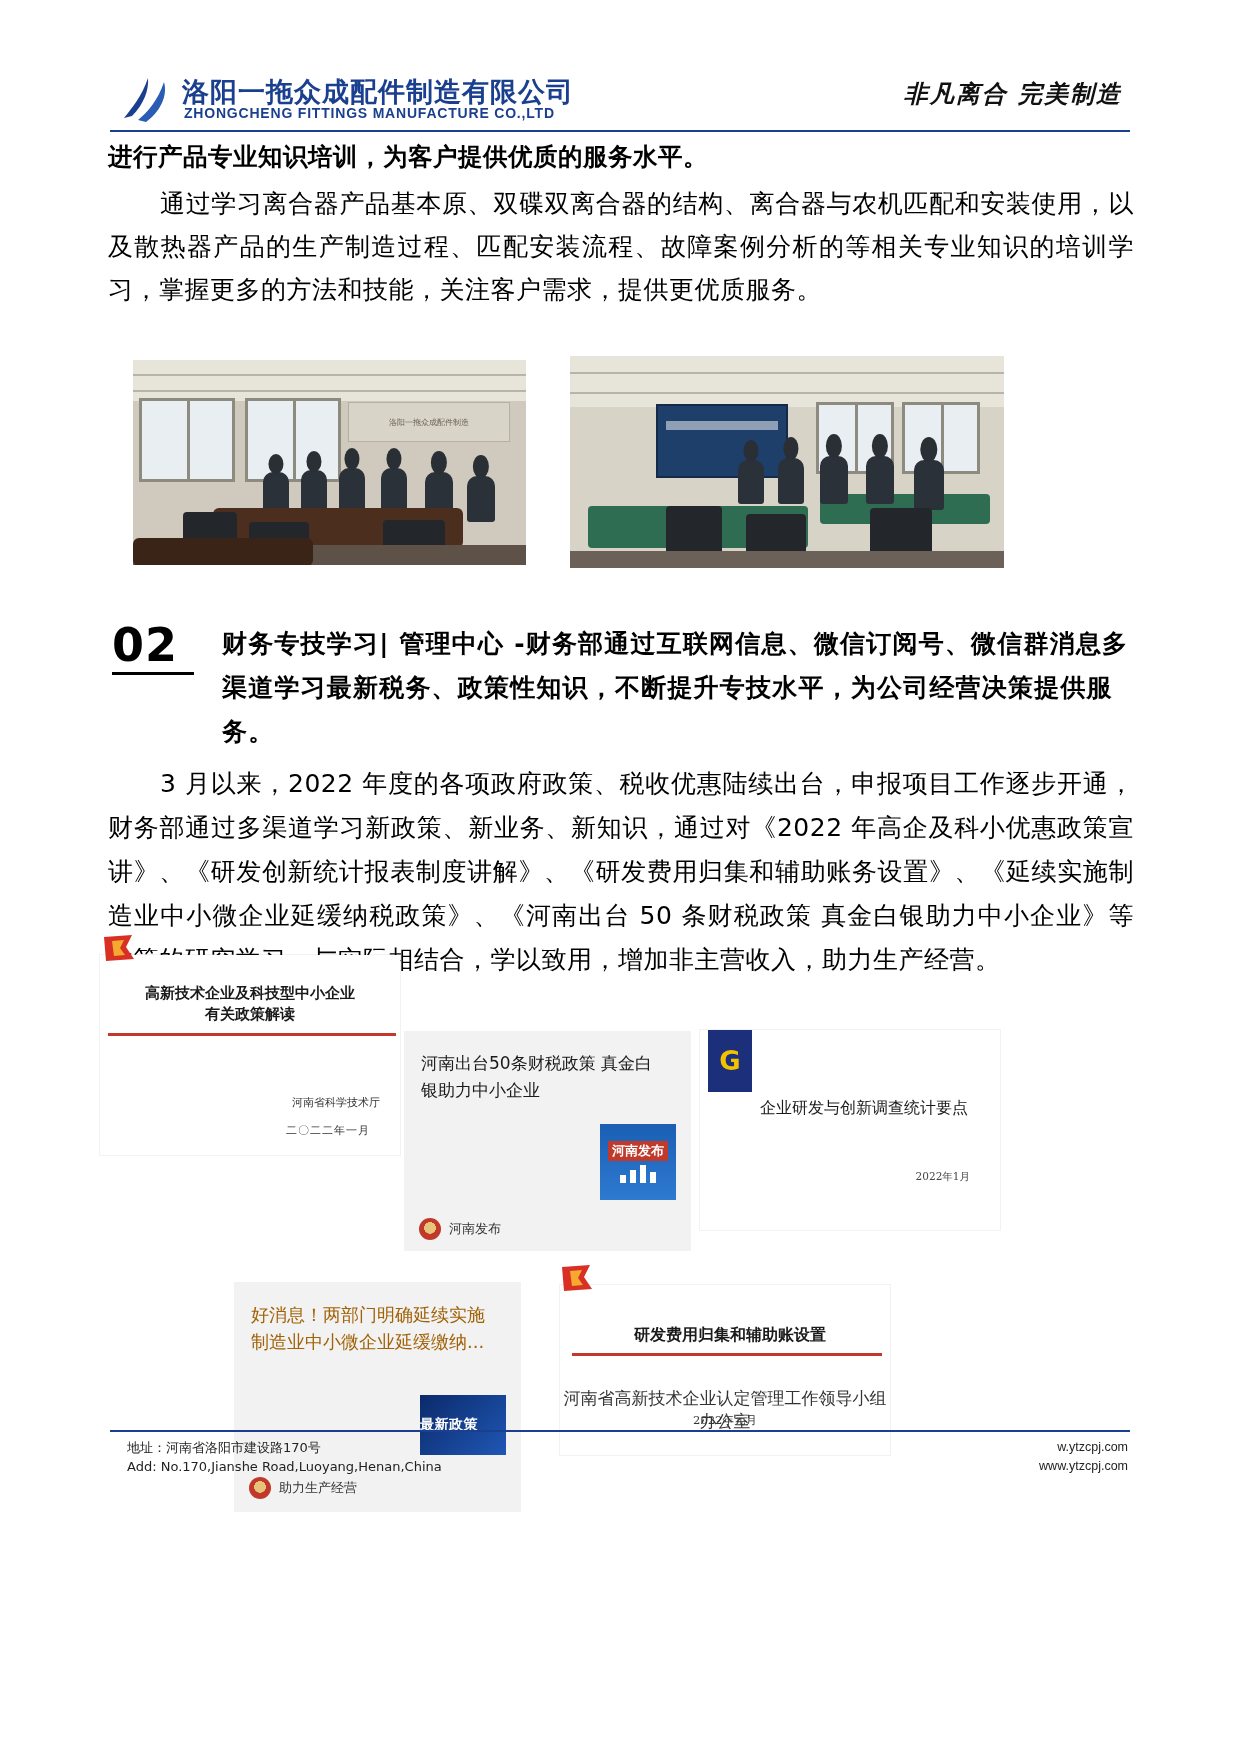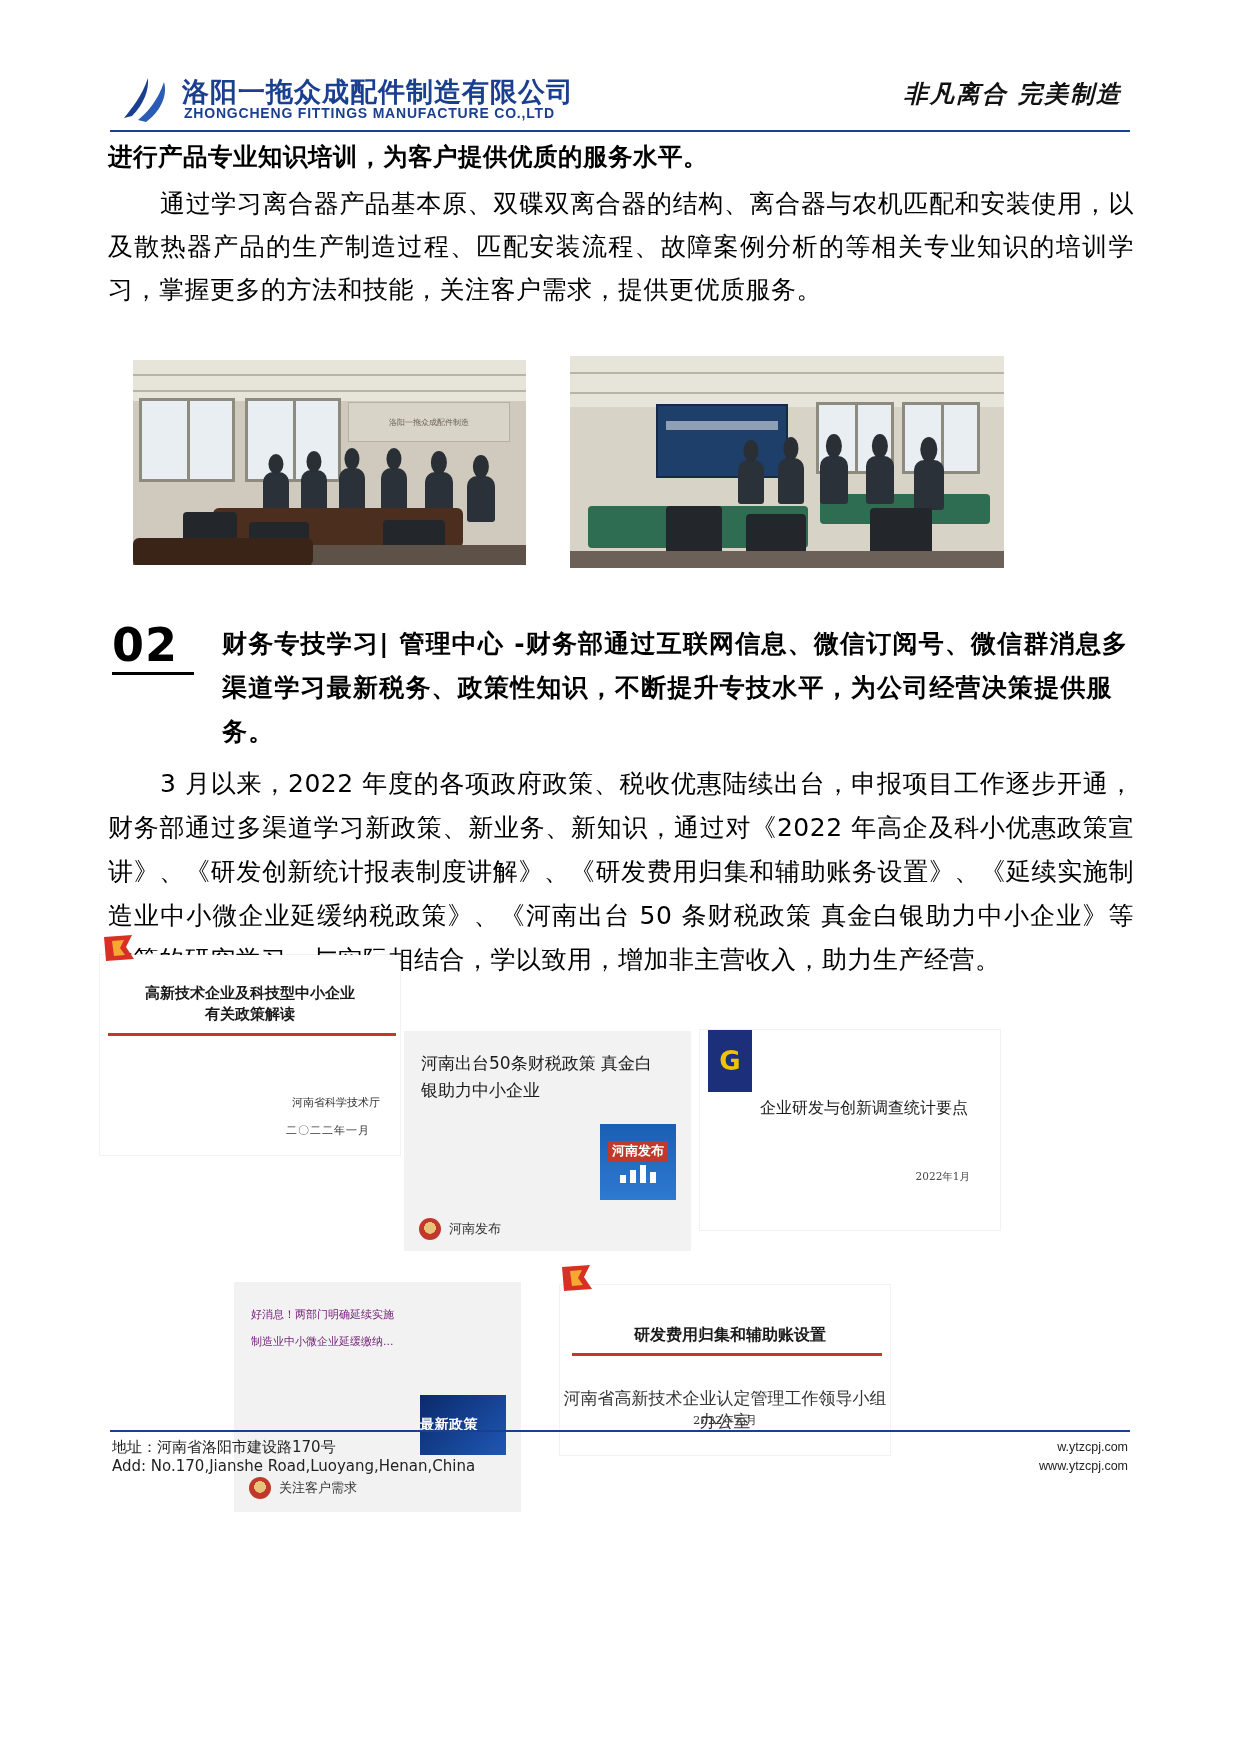--- a/index.html
+++ b/index.html
@@ -298,21 +298,21 @@
   }
   #card3 .c3-date {
     position:absolute; right: 30px; top: 140px;
     font-size: 10.5px; color:#444; font-family:"DejaVu Serif",serif;
   }
 
   
   #card4 { left: 235px; top: 1283px; width: 285px; height: 228px; background:#f2f2f2; }
   #card4 .c4-title {
     position:absolute; left: 16px; top: 18px; width: 250px;
-    font-size: 11px; line-height: 27px; color:#701a75; font-family:"DejaVu Sans",sans-serif;
+    font-size: 18px; line-height: 27px; color:#a16207; font-family:"DejaVu Sans",sans-serif;
   }
   #card4 .c4-thumb {
     position:absolute; right: 14px; bottom: 56px; width: 86px; height: 60px;
     background: linear-gradient(135deg,#0b2a6b,#1f57b5);
     display:flex; align-items:center; justify-content:flex-start;
   }
   #card4 .c4-thumb span {
     color:#fff; font-size: 14px; font-weight:bold; font-family:"DejaVu Sans",sans-serif;
     letter-spacing:0.5px;
   }
@@ -340,22 +340,22 @@
   #card5 .c5-date {
     position:absolute; left: 0; right: 0; top: 128px; text-align:center;
     font-size: 11.5px; color:#333; font-family:"DejaVu Serif",serif;
   }
 
   
   .footer-rule {
     position:absolute; left: 110px; top: 1430px; width: 1020px; height: 2px; background:#1b3f8f;
   }
   .foot-left {
-    position:absolute; left: 112px; top: 1438px;
-    font-family:"DejaVu Sans",sans-serif; font-size: 15px; color:#222; line-height: 19px;
+    position:absolute; left: 127px; top: 1438px;
+    font-family:"DejaVu Sans",sans-serif; font-size: 13px; color:#222; line-height: 19px;
   }
   .foot-right {
     position:absolute; right: 112px; top: 1438px; text-align:right;
     font-family:"Liberation Sans",sans-serif; font-size: 12.5px; color:#222; line-height: 19px;
   }
 </style>
 </head>
 <body>
 
 <div class="page">
@@ -500,21 +500,21 @@
   <div class="card" id="card4">
     <div class="c4-title">
       <span>好消息！两部门明确延续实施</span><br>
       <span>制造业中小微企业延缓缴纳...</span>
     </div>
     <div class="c4-thumb">
       <span>最新政策</span>
     </div>
     <div class="c4-foot">
       <span class="src-dot"></span>
-      <span class="lbl">关注客户需求</span>
+      <span class="lbl">助力生产经营</span>
     </div>
   </div>
 
   <div class="card" id="card5">
     <div class="red-flag" style="left:0px; top:-22px;">
       <svg width="34" height="30" viewBox="0 0 34 30">
         <path d="M2 4 L30 2 L24 14 L32 26 L4 28 Z" fill="#d93025"></path>
         <path d="M10 8 L22 7 L18 15 L23 22 L12 23 Z" fill="#f7b733" opacity="0.9"></path>
       </svg>
     </div>

